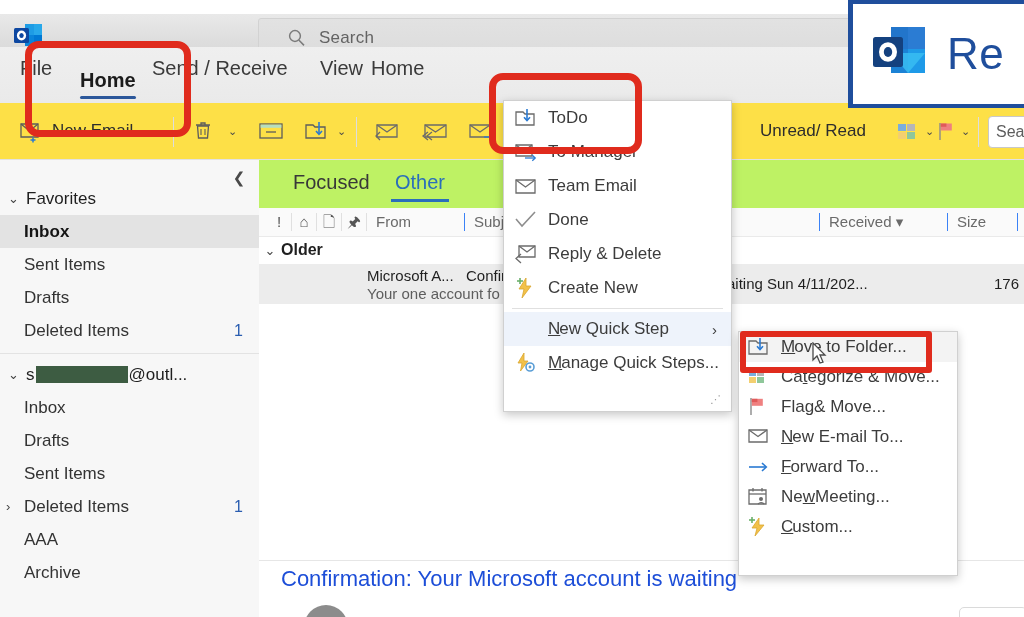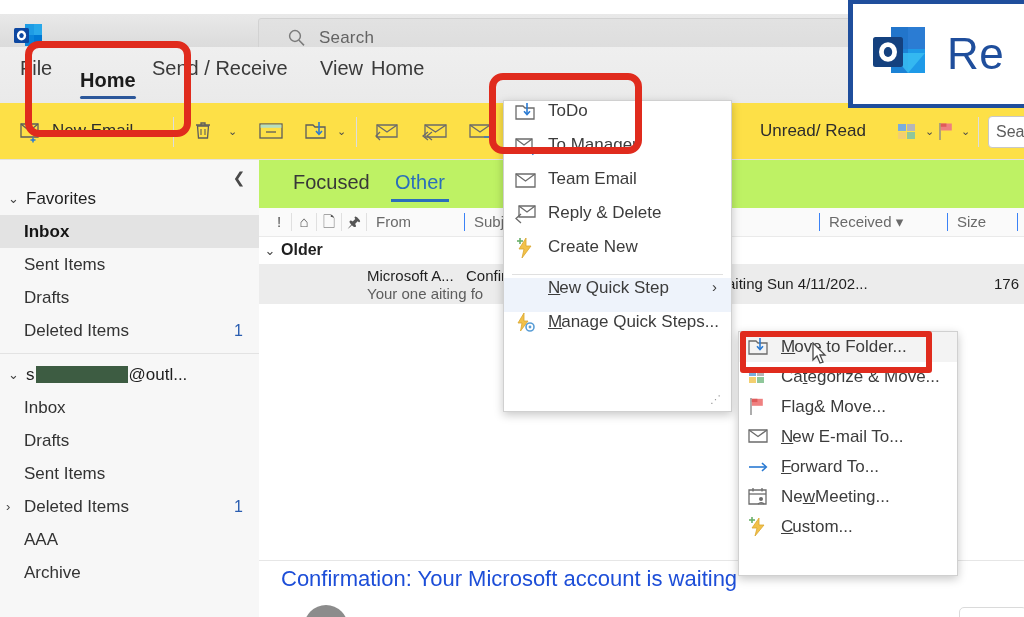--- a/index.html
+++ b/index.html
@@ -141,21 +141,21 @@
     border:1px solid #dadada;border-radius:5px;background:#fff;
   }
 
   
   .qs-menu{
     position:absolute;left:503px;top:100px;width:227px;height:310px;
     background:#ffffff;border:1px solid #d0d0d0;
     box-shadow:0 3px 9px rgba(0,0,0,.22);
   }
   .qs-item{
-    position:relative;height:34px;display:flex;align-items:flex-start;
+    position:relative;height:34px;display:flex;align-items:center;
     font-size:17px;color:#3c3c3c;padding-left:10px;
   }
   .qs-item .ic{width:34px;display:flex;align-items:center;justify-content:flex-start;}
   .qs-sep{height:1px;background:#e0e0e0;margin:3px 8px;}
   .qs-item.hl{background:#eef3fb;}
   .qs-arrow{position:absolute;right:14px;font-size:15px;color:#3c3c3c;}
   .qs-grip{position:absolute;right:9px;bottom:5px;font-size:11px;color:#9a9a9a;letter-spacing:1px;}
   .u{text-decoration:underline;}
 
   
@@ -412,21 +412,21 @@
     </div>
 
     <div class="grouphdr">
       <span class="tw">⌄</span>
       <span>Older</span>
     </div>
 
     <div class="msgrow">
       <span class="msg-from">Microsoft A...</span>
       <span class="msg-subj">Confirm</span>
-      <span class="msg-prev">Your one aiting fo</span>
+      <span class="msg-prev">Your one account fo</span>
       <span class="msg-subj" style="left:468px;top:11px;">aiting</span>
       <span class="msg-recv">Sun 4/11/202...</span>
       <span class="msg-size">176</span>
     </div>
 
     <div class="list-splitter">: .</div>
   </div>
 
   <div class="readpane">
     <div class="rp-subject">Confirmation: Your Microsoft account is waiting</div>
@@ -462,20 +462,28 @@
     <div class="qs-item">
       <span class="ic">
         <svg width="24" height="22" viewBox="0 0 24 22">
           <path d="M2 5 h19 v13 h-19 z" fill="none" stroke="#6b6b6b" stroke-width="1.3"></path>
           <path d="M2 5 l9.5 7 l9.5 -7" fill="none" stroke="#6b6b6b" stroke-width="1.3"></path>
         </svg>
       </span>
       <span>Team Email</span>
     </div>
 
+    <div class="qs-item">
+      <span class="ic">
+        <svg width="24" height="22" viewBox="0 0 24 22">
+          <path d="M2 10 l6 7 l13 -14" fill="none" stroke="#8d8d8d" stroke-width="1.6"></path>
+        </svg>
+      </span>
+      <span>Done</span>
+    </div>
 
     <div class="qs-item">
       <span class="ic">
         <svg width="24" height="22" viewBox="0 0 24 22">
           <path d="M5 3 h16 v11 h-16 z" fill="none" stroke="#6b6b6b" stroke-width="1.3"></path>
           <path d="M5 3 l8 6 l8 -6" fill="none" stroke="#6b6b6b" stroke-width="1.3"></path>
           <path d="M7 11 l-5 4.5 l5 4.5" fill="none" stroke="#6b6b6b" stroke-width="1.3"></path>
         </svg>
       </span>
       <span>Reply &amp; Delete</span>

